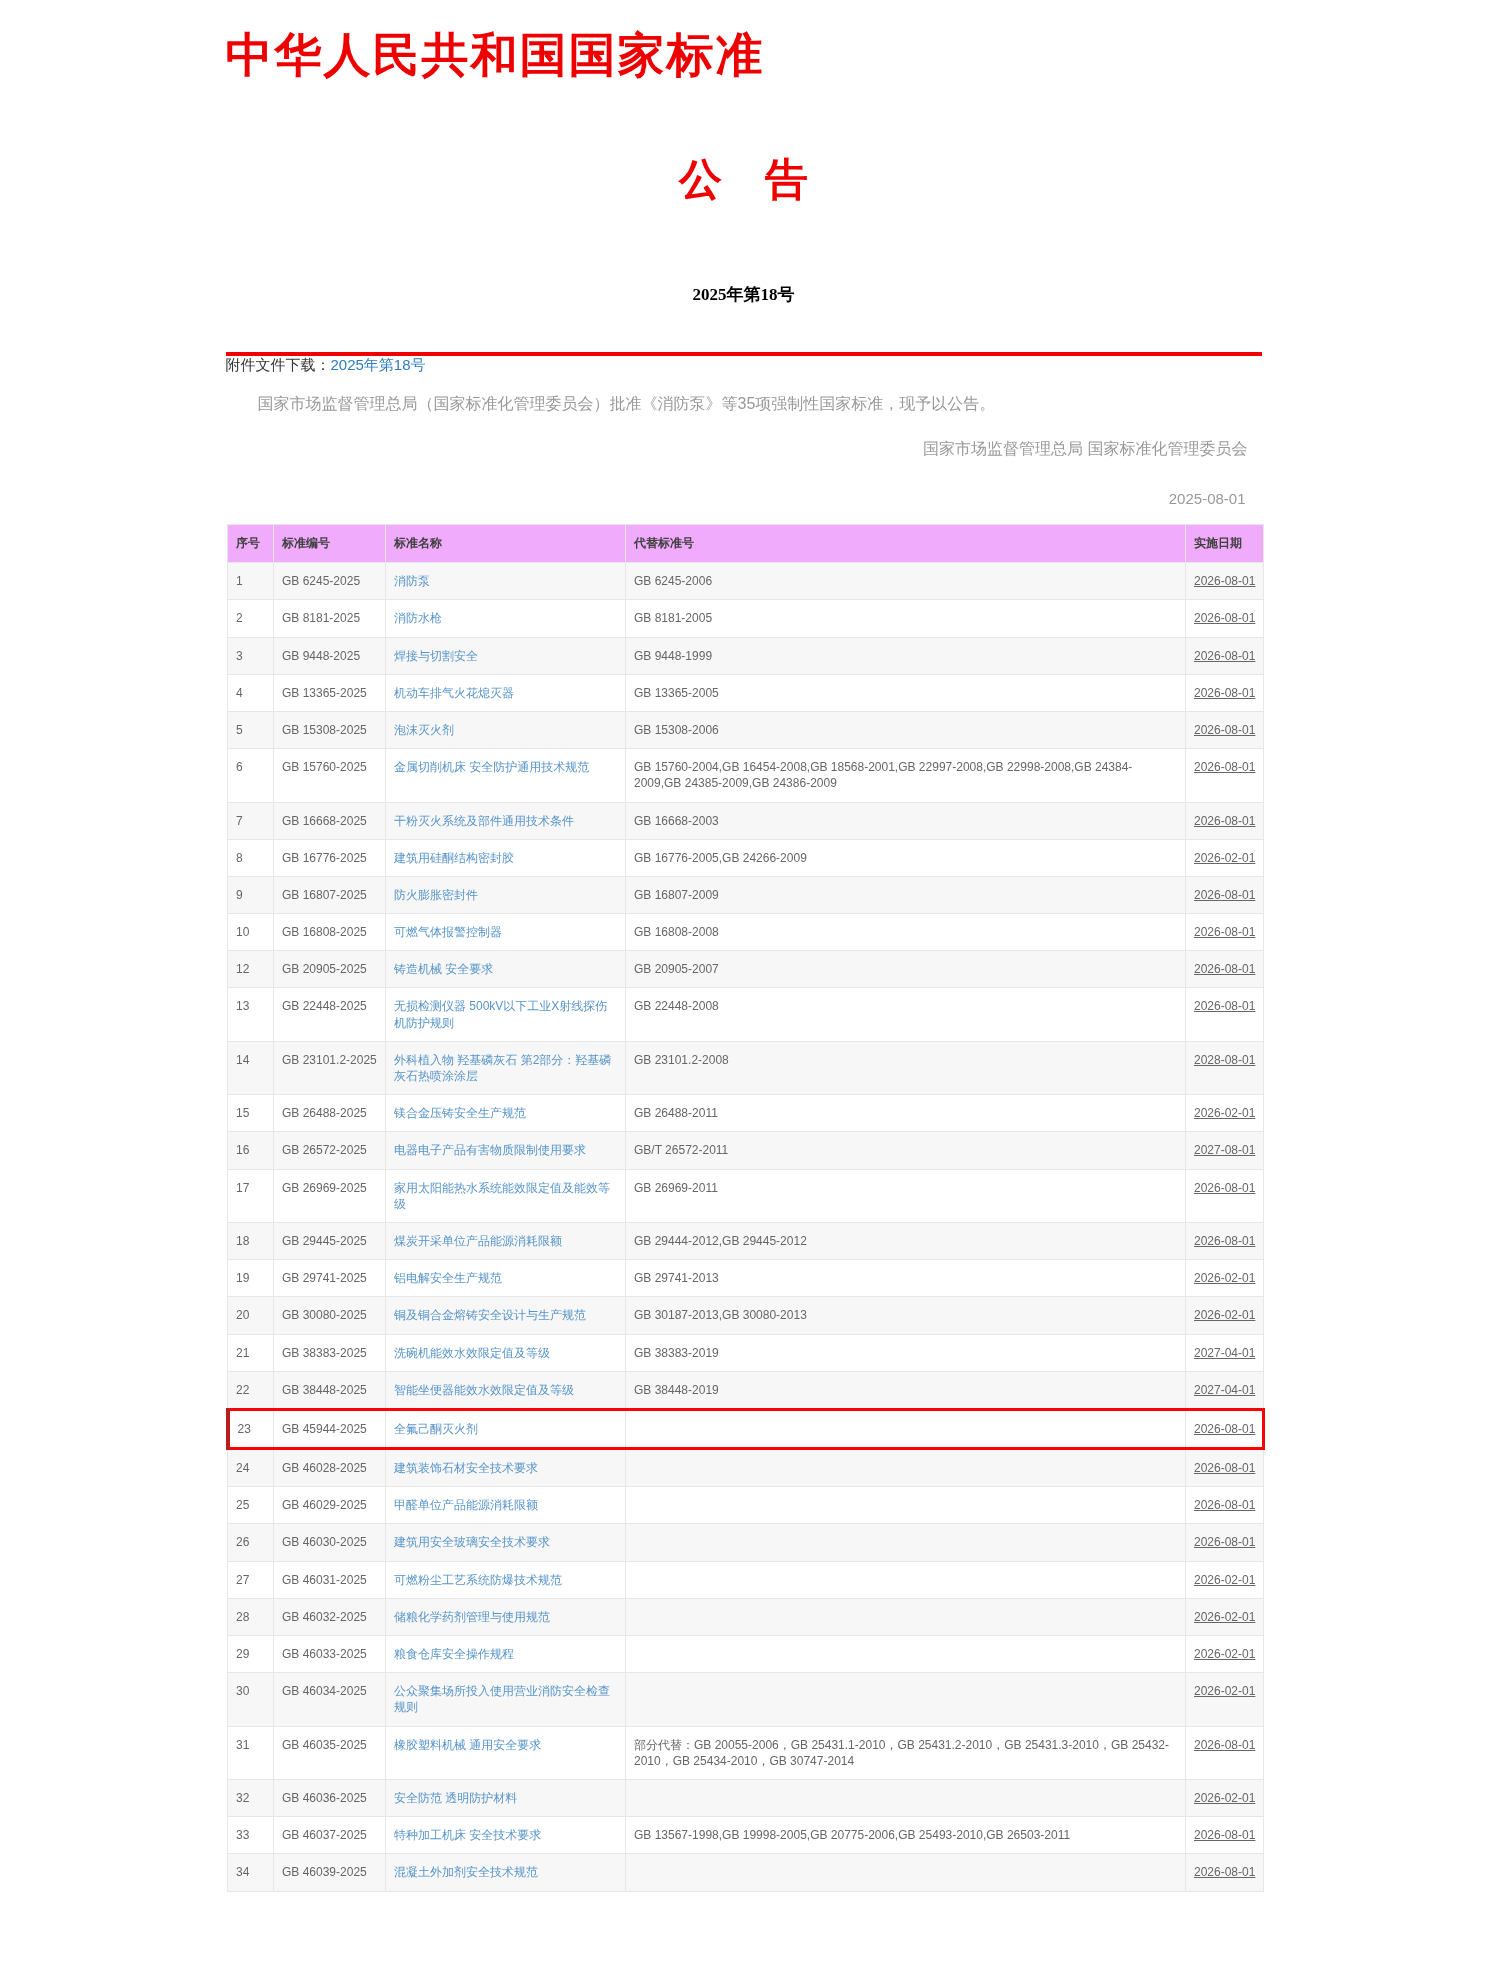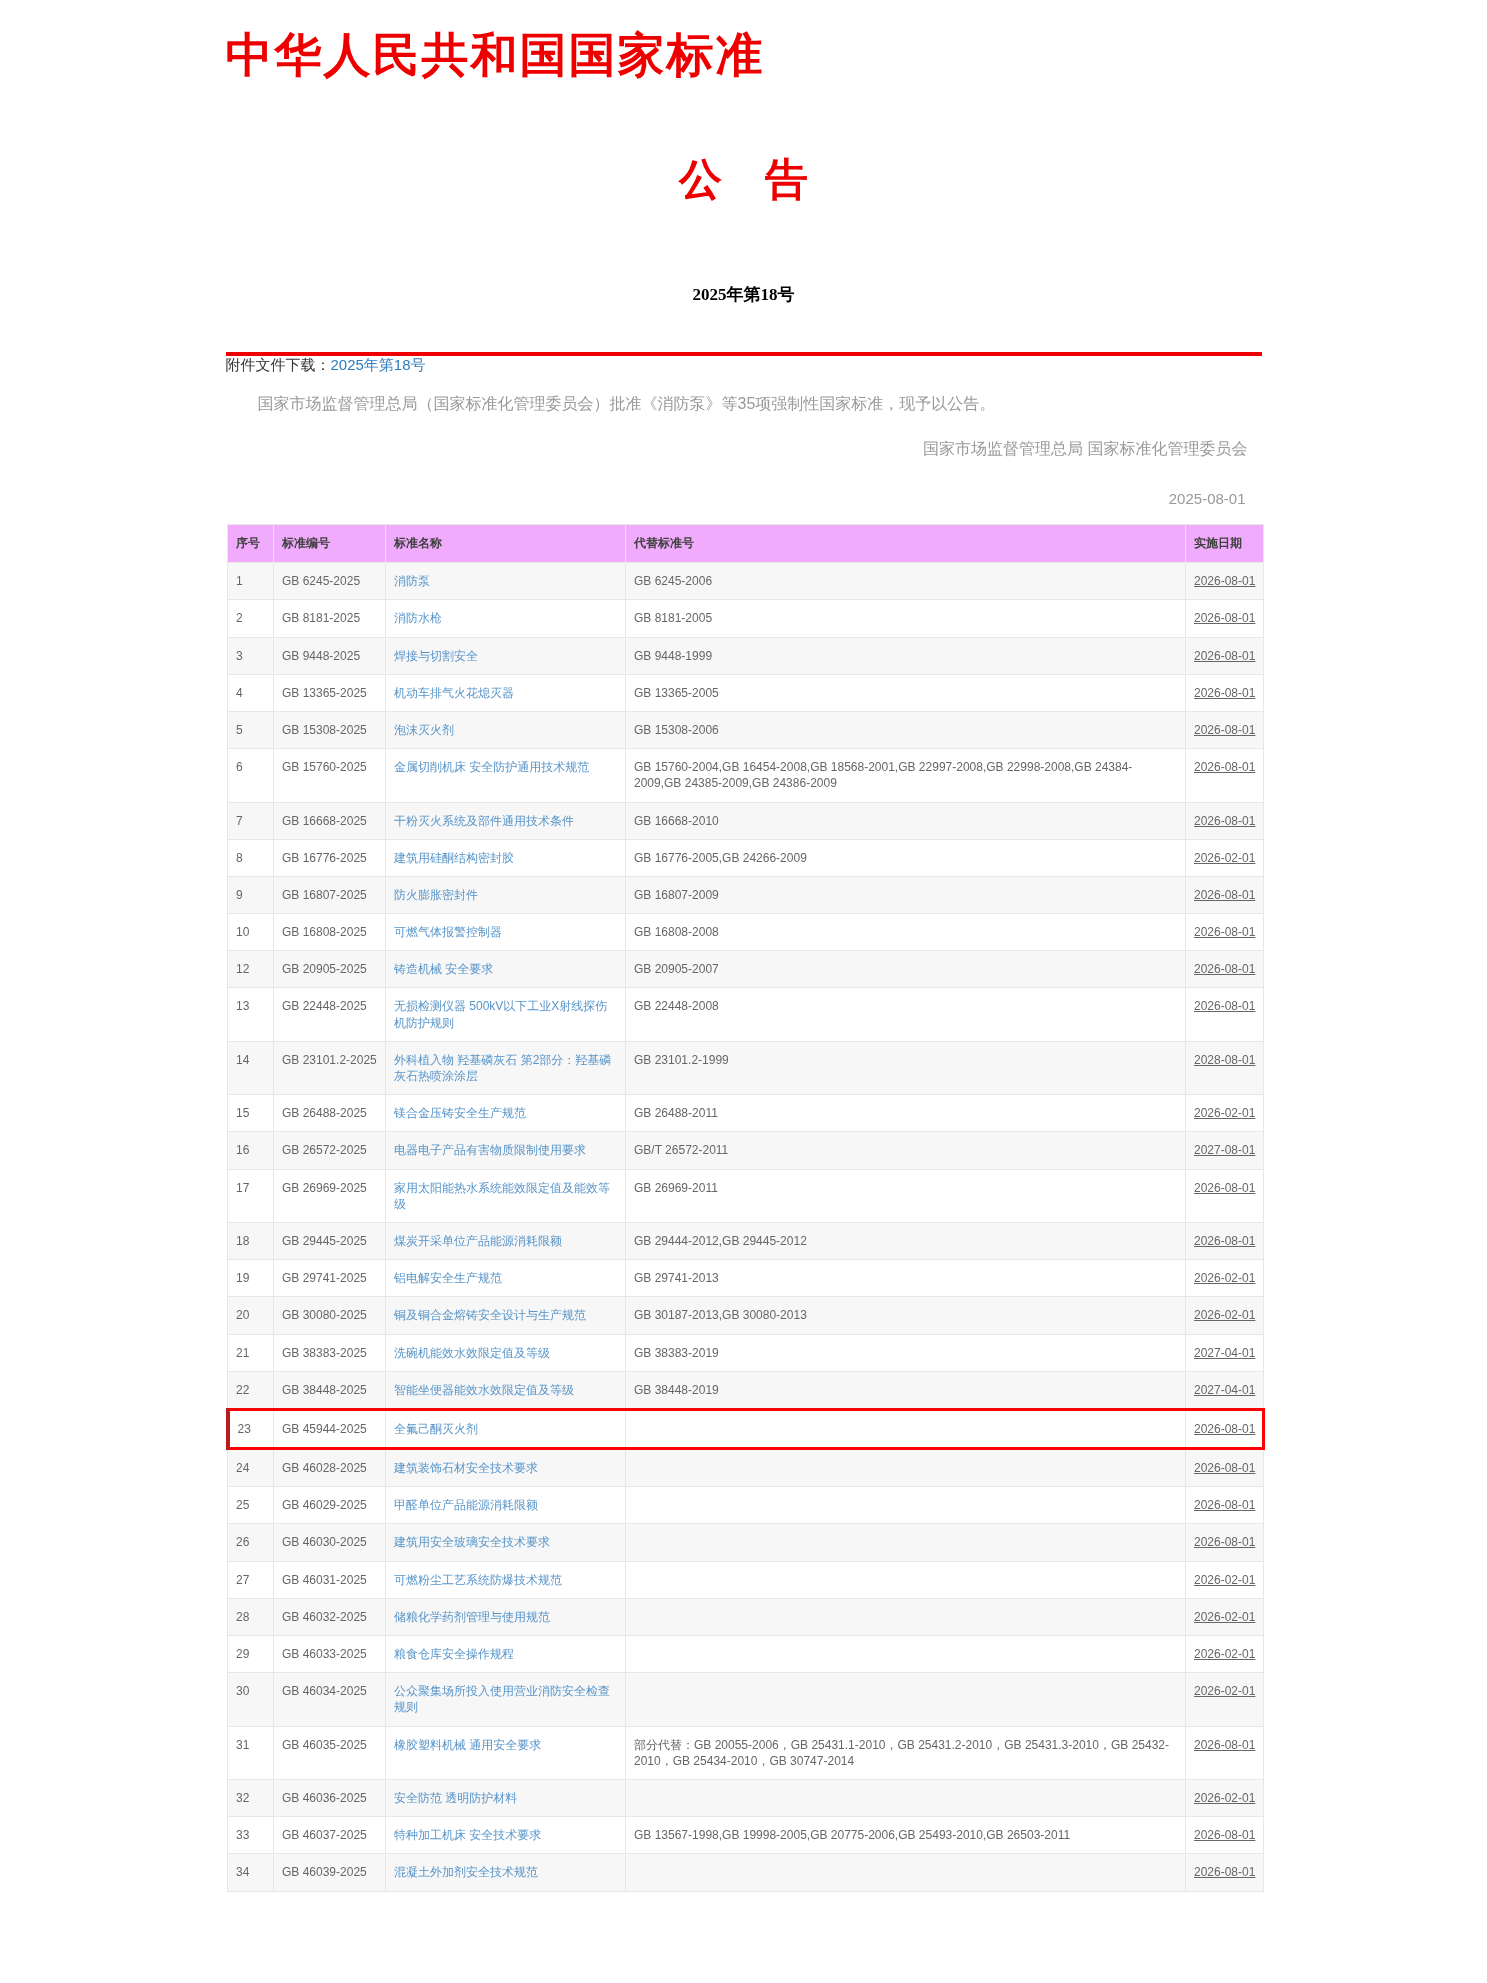--- a/index.html
+++ b/index.html
@@ -191,21 +191,21 @@
           <td>6</td>
           <td>GB 15760-2025</td>
           <td><a>金属切削机床 安全防护通用技术规范</a></td>
           <td>GB 15760-2004,GB 16454-2008,GB 18568-2001,GB 22997-2008,GB 22998-2008,GB 24384-2009,GB 24385-2009,GB 24386-2009</td>
           <td class="date-cell">2026-08-01</td>
         </tr>
         <tr>
           <td>7</td>
           <td>GB 16668-2025</td>
           <td><a>干粉灭火系统及部件通用技术条件</a></td>
-          <td>GB 16668-2010</td>
+          <td>GB 16668-2003</td>
           <td class="date-cell">2026-08-01</td>
         </tr>
         <tr>
           <td>8</td>
           <td>GB 16776-2025</td>
           <td><a>建筑用硅酮结构密封胶</a></td>
           <td>GB 16776-2005,GB 24266-2009</td>
           <td class="date-cell">2026-02-01</td>
         </tr>
         <tr>
@@ -233,21 +233,21 @@
           <td>13</td>
           <td>GB 22448-2025</td>
           <td><a>无损检测仪器 500kV以下工业X射线探伤机防护规则</a></td>
           <td>GB 22448-2008</td>
           <td class="date-cell">2026-08-01</td>
         </tr>
         <tr>
           <td>14</td>
           <td>GB 23101.2-2025</td>
           <td><a>外科植入物 羟基磷灰石 第2部分：羟基磷灰石热喷涂涂层</a></td>
-          <td>GB 23101.2-1999</td>
+          <td>GB 23101.2-2008</td>
           <td class="date-cell">2028-08-01</td>
         </tr>
         <tr>
           <td>15</td>
           <td>GB 26488-2025</td>
           <td><a>镁合金压铸安全生产规范</a></td>
           <td>GB 26488-2011</td>
           <td class="date-cell">2026-02-01</td>
         </tr>
         <tr>

